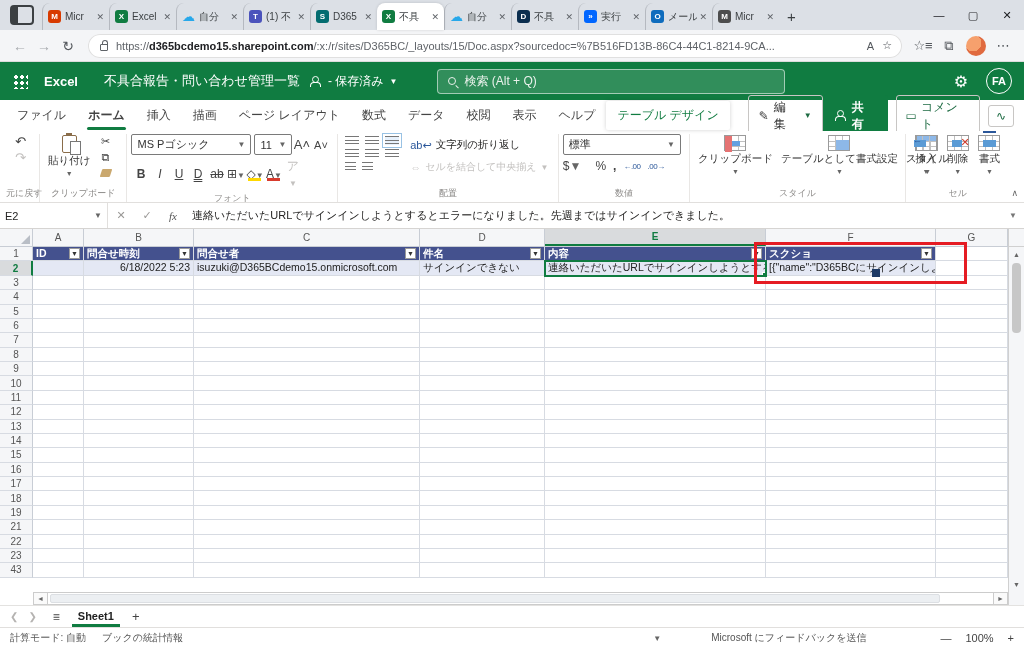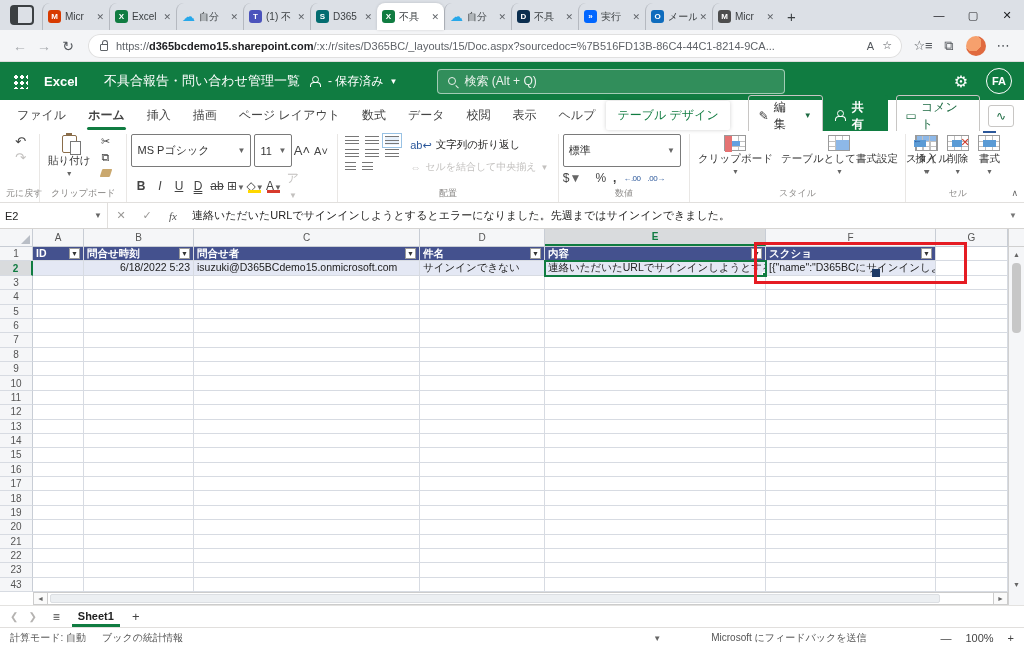--- a/index.html
+++ b/index.html
@@ -79,21 +79,21 @@
   .ric { font-size:13px; color:#444; line-height:1.25; display:block; text-align:center; }
   .disabled { color:#c3c1bf !important; }
   .vbtn { display:flex; flex-direction:column; align-items:center; font-size:10.5px; color:#333; padding:1px 4px; white-space:nowrap; }
   .vbtn .chevron { font-size:7px; color:#666; margin-top:2px; }
   .clipboard-ic { width:15px; height:18px; border:1.3px solid #8a6d4a; border-radius:2px; position:relative; background:#fff; margin-bottom:1px; }
   .clipboard-ic::before { content:""; position:absolute; left:3px; top:-3px; width:6px; height:3px; background:#8a6d4a; }
   .clipboard-ic::after { content:""; position:absolute; right:-5px; bottom:-3px; width:9px; height:12px; background:#fff; border:1.2px solid #777; }
   .smallcol { display:flex; flex-direction:column; justify-content:flex-start; margin-left:4px; }
   .smallcol .ric { font-size:11px; margin:1px 0; }
   .painter-ic { width:10px; height:8px; background:#caa86e; transform:skewX(-18deg); border-radius:1px; margin:3px 2px; }
-  .selbox { border:1px solid #7a7a7a; border-radius:2px; height:33px; display:flex; align-items:center; padding:4px 5px; font-size:11px; color:#333; background:#fff; }
+  .selbox { border:1px solid #7a7a7a; border-radius:2px; height:21px; display:flex; align-items:center; padding:4px 5px; font-size:11px; color:#333; background:#fff; }
   .fontrow1, .fontrow2 { display:flex; align-items:center; margin-bottom:3px; }
   .fmt { width:19px; text-align:center; font-size:12px; color:#444; }
   .underbar { position:relative; }
   .underbar::after { content:""; position:absolute; left:3px; right:3px; bottom:0px; height:3px; }
   .ub-yellow::after { background:#ffd800; }
   .ub-red::after { background:#d83b2d; }
   .al { width:14px; height:9px; margin:2px 3px;
         background:repeating-linear-gradient(to bottom,#777 0 1.2px,transparent 1.2px 3.6px); }
   .al.sel { outline:1px solid #99c2e4; outline-offset:2px; background-color:#e8f1fb; }
   .numicons { display:flex; align-items:center; }
@@ -681,30 +681,20 @@
             <div class="rh">19</div>
             <div class="cell" style="width: 51px;"></div>
             <div class="cell" style="width: 110px;"></div>
             <div class="cell" style="width: 226px;"></div>
             <div class="cell" style="width: 125px;"></div>
             <div class="cell" style="width: 221px;"></div>
             <div class="cell" style="width: 170px;"></div>
             <div class="cell" style="width: 72px;"></div>
           </div>
           <div class="grid-row">
-            <div class="rh">20</div>
-            <div class="cell" style="width: 51px;"></div>
-            <div class="cell" style="width: 110px;"></div>
-            <div class="cell" style="width: 226px;"></div>
-            <div class="cell" style="width: 125px;"></div>
-            <div class="cell" style="width: 221px;"></div>
-            <div class="cell" style="width: 170px;"></div>
-            <div class="cell" style="width: 72px;"></div>
-          </div>
-          <div class="grid-row">
             <div class="rh">21</div>
             <div class="cell" style="width: 51px;"></div>
             <div class="cell" style="width: 110px;"></div>
             <div class="cell" style="width: 226px;"></div>
             <div class="cell" style="width: 125px;"></div>
             <div class="cell" style="width: 221px;"></div>
             <div class="cell" style="width: 170px;"></div>
             <div class="cell" style="width: 72px;"></div>
           </div>
           <div class="grid-row">

